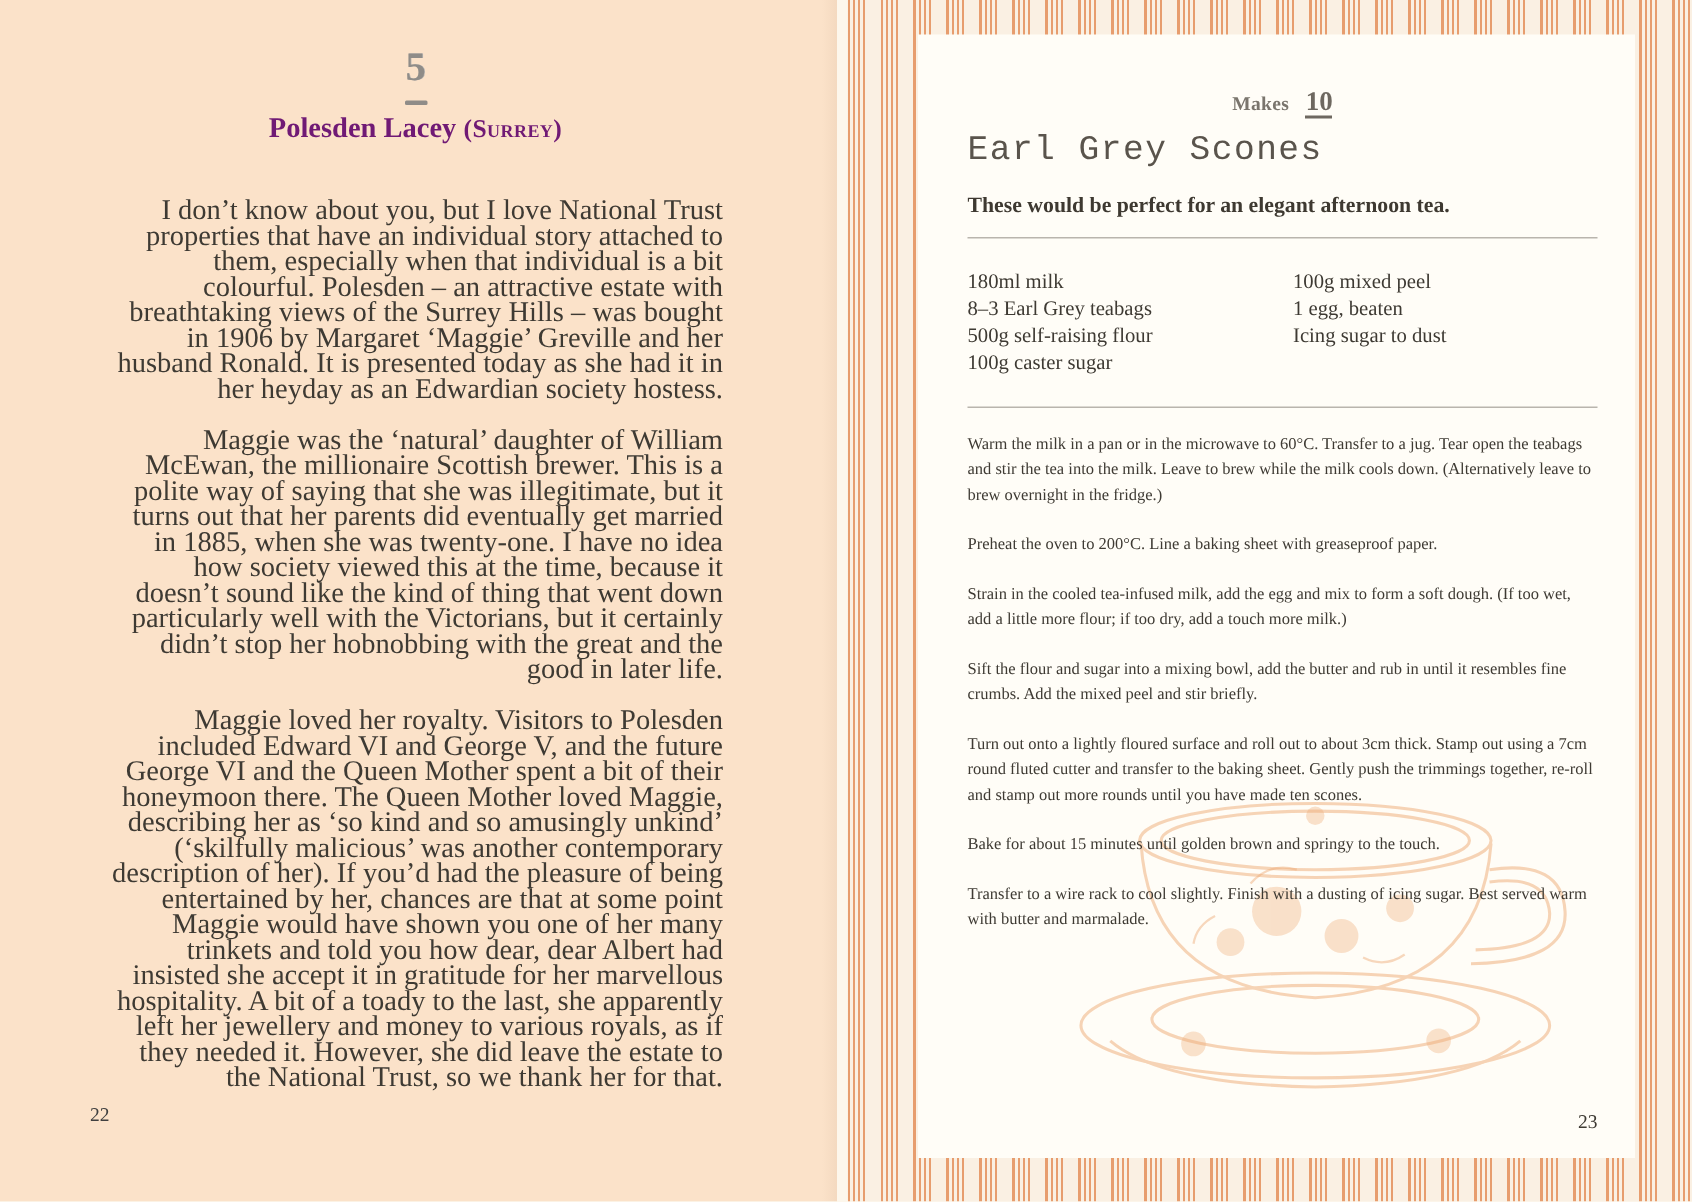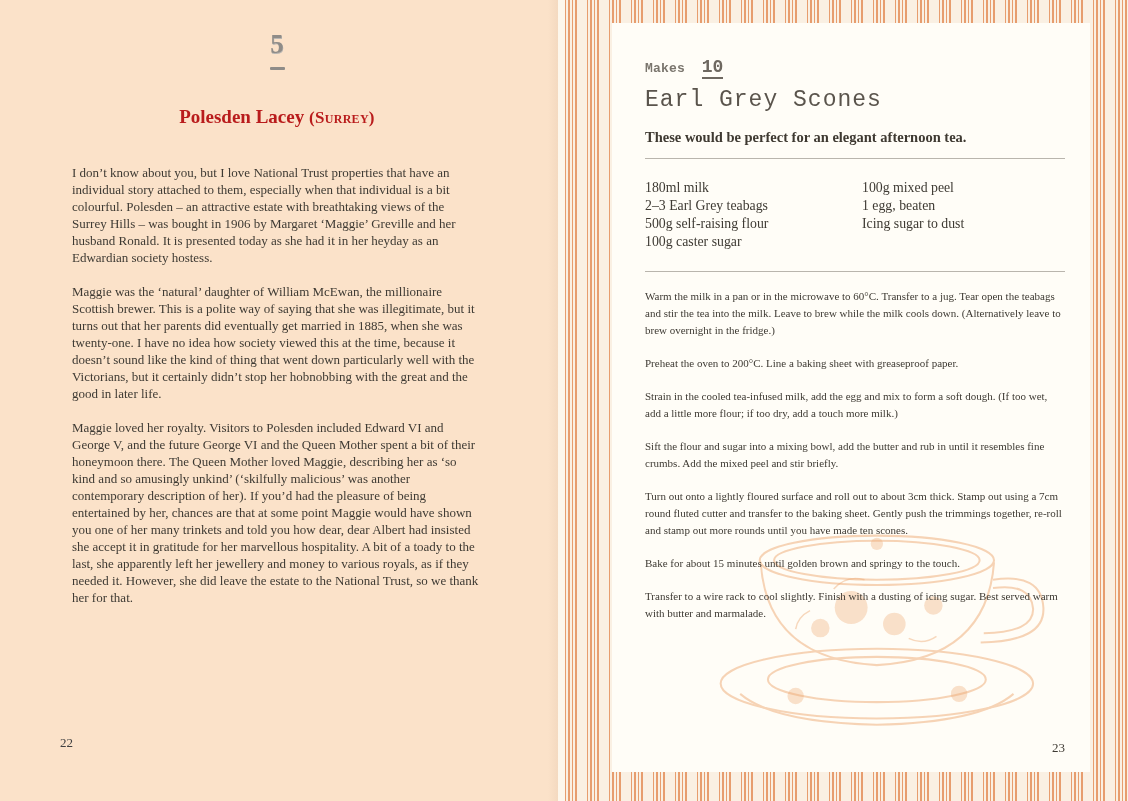--- a/index.html
+++ b/index.html
@@ -26,30 +26,30 @@
     font-size:27px;font-weight:bold;color:#8f8c88;
     font-family:"Liberation Serif", serif;
     line-height:32px;
     text-shadow:0.5px 0.5px 0 #b9b6b2;
   }
   .chapter-dash{
     width:15px;height:3px;background:#8f8c88;border-radius:1px;
     margin:7px auto 0 auto;
   }
   .left-title{
-    margin-top:35px;
-    font-size:19px;font-weight:bold;color:#b91c1c;line-height:24px;
+    margin-top:4px;
+    font-size:19px;font-weight:bold;color:#701a75;line-height:24px;
   }
   .left-title .region{
     font-variant:small-caps;font-size:17px;font-weight:bold;letter-spacing:0.3px;
   }
   .left-body{margin-top:34px;}
   .left-body .para{
-    font-size:13px;line-height:17px;margin:0 0 17px 0;
-    color:#3e3a33;text-align:left;
+    font-size:19px;line-height:17px;margin:0 0 17px 0;
+    color:#3e3a33;text-align:right;
   }
   .page-num-left{
     position:absolute;left:60px;top:735px;
     font-size:13px;color:#404040;
   }
   
   .right-page{
     position:absolute;left:565px;top:0;width:563px;height:801px;
     background:
       repeating-linear-gradient(90deg,
@@ -68,22 +68,22 @@
     padding:35px 25px 0 33px;
     box-sizing:border-box;
     color:#3e3a33;
   }
   .watermark{
     position:absolute;left:85px;top:455px;width:370px;height:255px;
     z-index:0;pointer-events:none;
   }
   .rc-inner{position:relative;z-index:1;}
   .makes-row{
-    text-align:left;
-    font-family:Liberation Mono, monospace;
+    text-align:center;
+    font-family:Liberation Serif, serif;
   }
   .makes-label{
     font-size:13px;font-weight:bold;color:#7a756d;letter-spacing:0.2px;
   }
   .makes-value{
     display:inline-block;margin-left:7px;
     font-size:18px;font-weight:bold;color:#6e6860;
     border-bottom:2px solid #6e6860;line-height:19px;
   }
   .recipe-title{
@@ -174,21 +174,21 @@
 
       <div class="recipe-title">Earl Grey Scones</div>
 
       <div class="recipe-intro">These would be perfect for an elegant afternoon tea.</div>
 
       <hr class="rule">
 
       <div class="ingredients">
         <div class="ing-col ing-col-1">
             <div>180ml milk</div>
-            <div>2–3 Earl Grey teabags</div>
+            <div>8–3 Earl Grey teabags</div>
             <div>500g self-raising flour</div>
             <div>100g caster sugar</div>
           </div>
         <div class="ing-col ing-col-2">
             <div>100g mixed peel</div>
             <div>1 egg, beaten</div>
             <div>Icing sugar to dust</div>
           </div>
       </div>
 

